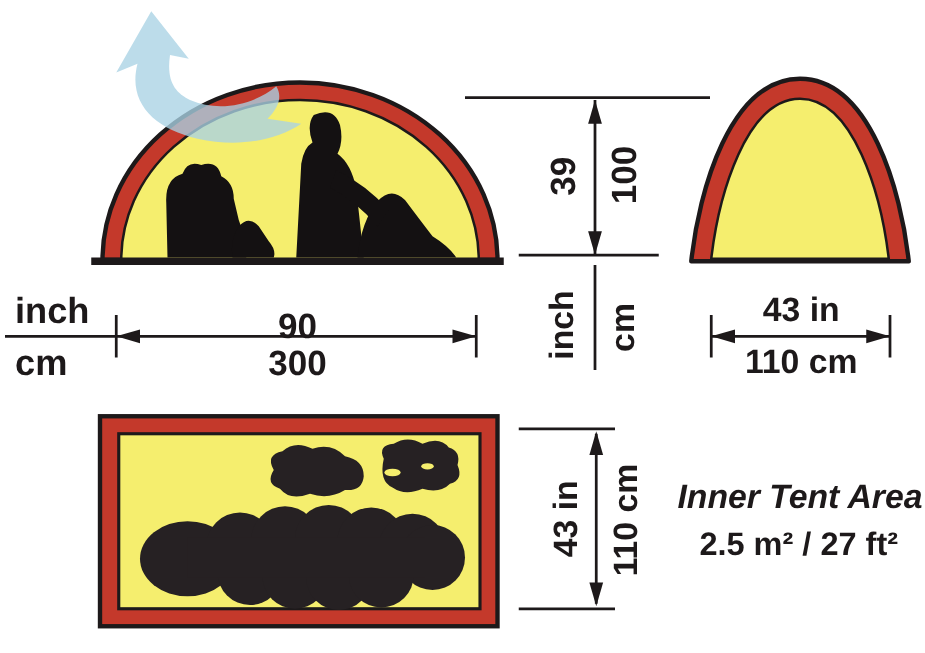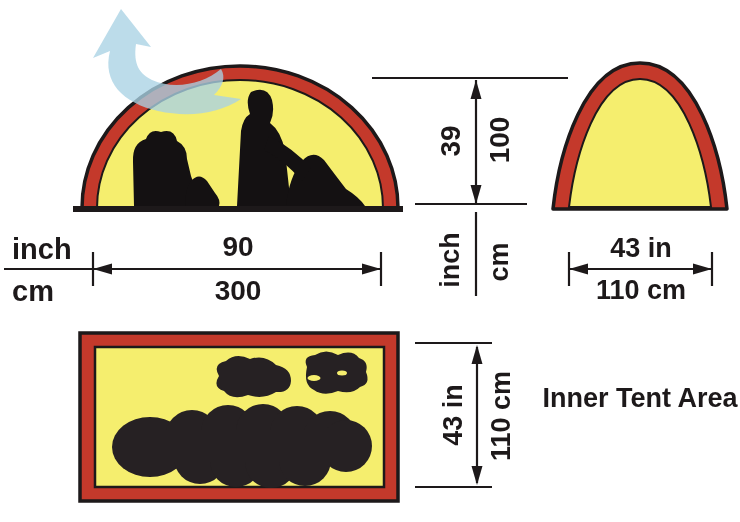--- a/index.html
+++ b/index.html
@@ -17,21 +17,21 @@
   }
   .stage svg{position:absolute;left:0;top:0;}
   .lbl{
     position:absolute;font-weight:700;font-size:28px;line-height:1;
     color:var(--ink);white-space:nowrap;transform:translate(-50%,-50%);
   }
   .rot{transform:translate(-50%,-50%) rotate(-90deg);}
   .corner{transform:none;font-size:29px;}
   .dim-num{font-size:28px;}
   .dim-sm{font-size:27px;}
-  .area-title{font-size:27px;}
+  .area-title{font-size:27px;font-style:italic;}
   .area-value{font-size:26px;}
 </style>
 </head>
 <body>
 
 <div class="stage">
 
   <svg width="740" height="522" viewBox="0 0 740 522">
 
     <g>
@@ -133,30 +133,31 @@
       <polygon points="569,269 588,263.5 588,274.5"></polygon>
       <polygon points="712,269 693,263.5 693,274.5"></polygon>
       <polygon points="477,345 471.5,364 482.5,364"></polygon>
       <polygon points="477,485 471.5,466 482.5,466"></polygon>
     </g>
   </svg>
 
   <div class="lbl corner" style="left:12px;top:235px;">inch</div>
   <div class="lbl corner" style="left:12px;top:277px;">cm</div>
 
-  <div class="lbl dim-num" style="left:238px;top:247px;">90</div>
+  <div class="lbl dim-num" style="left:238px;top:261px;">90</div>
   <div class="lbl dim-num" style="left:238px;top:291px;">300</div>
 
   <div class="lbl rot dim-num" style="left:451px;top:141px;">39</div>
   <div class="lbl rot dim-num" style="left:500px;top:140px;">100</div>
 
   <div class="lbl rot dim-sm" style="left:450px;top:260px;">inch</div>
   <div class="lbl rot dim-sm" style="left:499px;top:262px;">cm</div>
 
   <div class="lbl dim-sm" style="left:641px;top:248px;">43 in</div>
   <div class="lbl dim-sm" style="left:641px;top:290px;">110 cm</div>
 
   <div class="lbl rot dim-sm" style="left:453px;top:415px;">43 in</div>
   <div class="lbl rot dim-sm" style="left:501px;top:416px;">110 cm</div>
 
   <div class="lbl area-title" style="left:640px;top:398px;">Inner Tent Area</div>
+  <div class="lbl area-value" style="left:639px;top:435px;">2.5 m² / 27 ft²</div>
 
 </div>
 
 </body></html>

